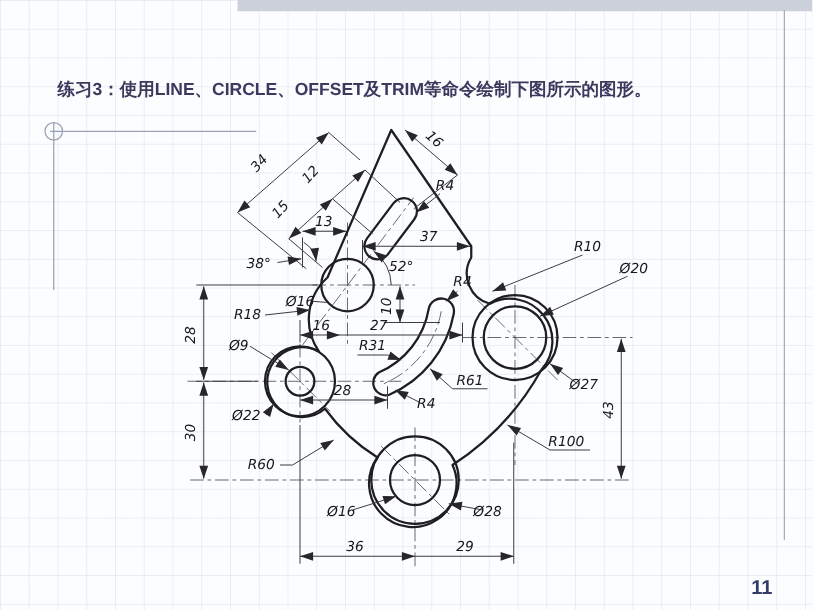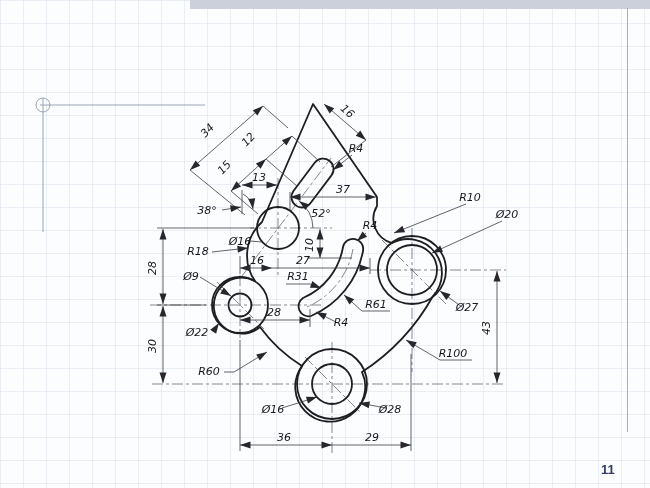--- a/index.html
+++ b/index.html
@@ -9,35 +9,36 @@
       linear-gradient(to bottom, rgba(190,205,225,.30) 1px, transparent 1px),
       #fcfdfe;
     background-size:23px 23px, 23px 23px, auto;
     font-family:"Liberation Sans","DejaVu Sans",sans-serif;}
   .topband{position:absolute;left:190px;top:0;width:460px;height:9px;background:#ccd0da;}
   .rightline{position:absolute;left:627px;top:8px;width:1px;height:424px;background:#a9adb8;}
   .watermark{position:absolute;left:28px;top:4px;font-size:36px;font-weight:bold;
     letter-spacing:4px;color:#b7c9b7;}
   .title{position:absolute;left:46px;top:63px;width:575px;font-size:14px;font-weight:bold;
     color:#3a3a5e;}
-  .pagenum{position:absolute;left:601px;top:462px;font-size:13px;font-weight:bold;color:#333a66;}
+  .pagenum{position:absolute;left:601px;top:462px;font-size:16px;font-weight:bold;color:#333a66;}
   svg{position:absolute;left:0;top:0;}
   .outline{stroke:#1e1e22;stroke-width:1.8;fill:none;stroke-linejoin:round;}
   .thin{stroke:#3c3c42;stroke-width:0.8;fill:none;}
   .cl{stroke:#53535c;stroke-width:0.7;fill:none;stroke-dasharray:11 3 3 3;}
   .orn{stroke:#9aa3b5;stroke-width:1;fill:none;}
   .dim-t{font:italic 11px "DejaVu Sans",sans-serif;fill:#17171c;text-anchor:middle;}
   .mk{fill:#26262c;stroke:none;}
 </style>
 </head>
 <body>
 
 <div class="slide">
   <div class="topband"></div>
   <div class="rightline"></div>
+  <div class="title">练习3：使用LINE、CIRCLE、OFFSET及TRIM等命令绘制下图所示的图形。</div>
   <div class="pagenum">11</div>
 
   <svg width="650" height="488" viewBox="0 0 650 488">
     <defs>
       <marker id="ae" markerUnits="userSpaceOnUse" markerWidth="12" markerHeight="8" refX="11" refY="4" orient="auto">
         <path class="mk" d="M0.5,0.5 L11,4 L0.5,7.5 z"></path>
       </marker>
       <marker id="as" markerUnits="userSpaceOnUse" markerWidth="12" markerHeight="8" refX="1" refY="4" orient="auto">
         <path class="mk" d="M11.5,0.5 L1,4 L11.5,7.5 z"></path>
       </marker>

